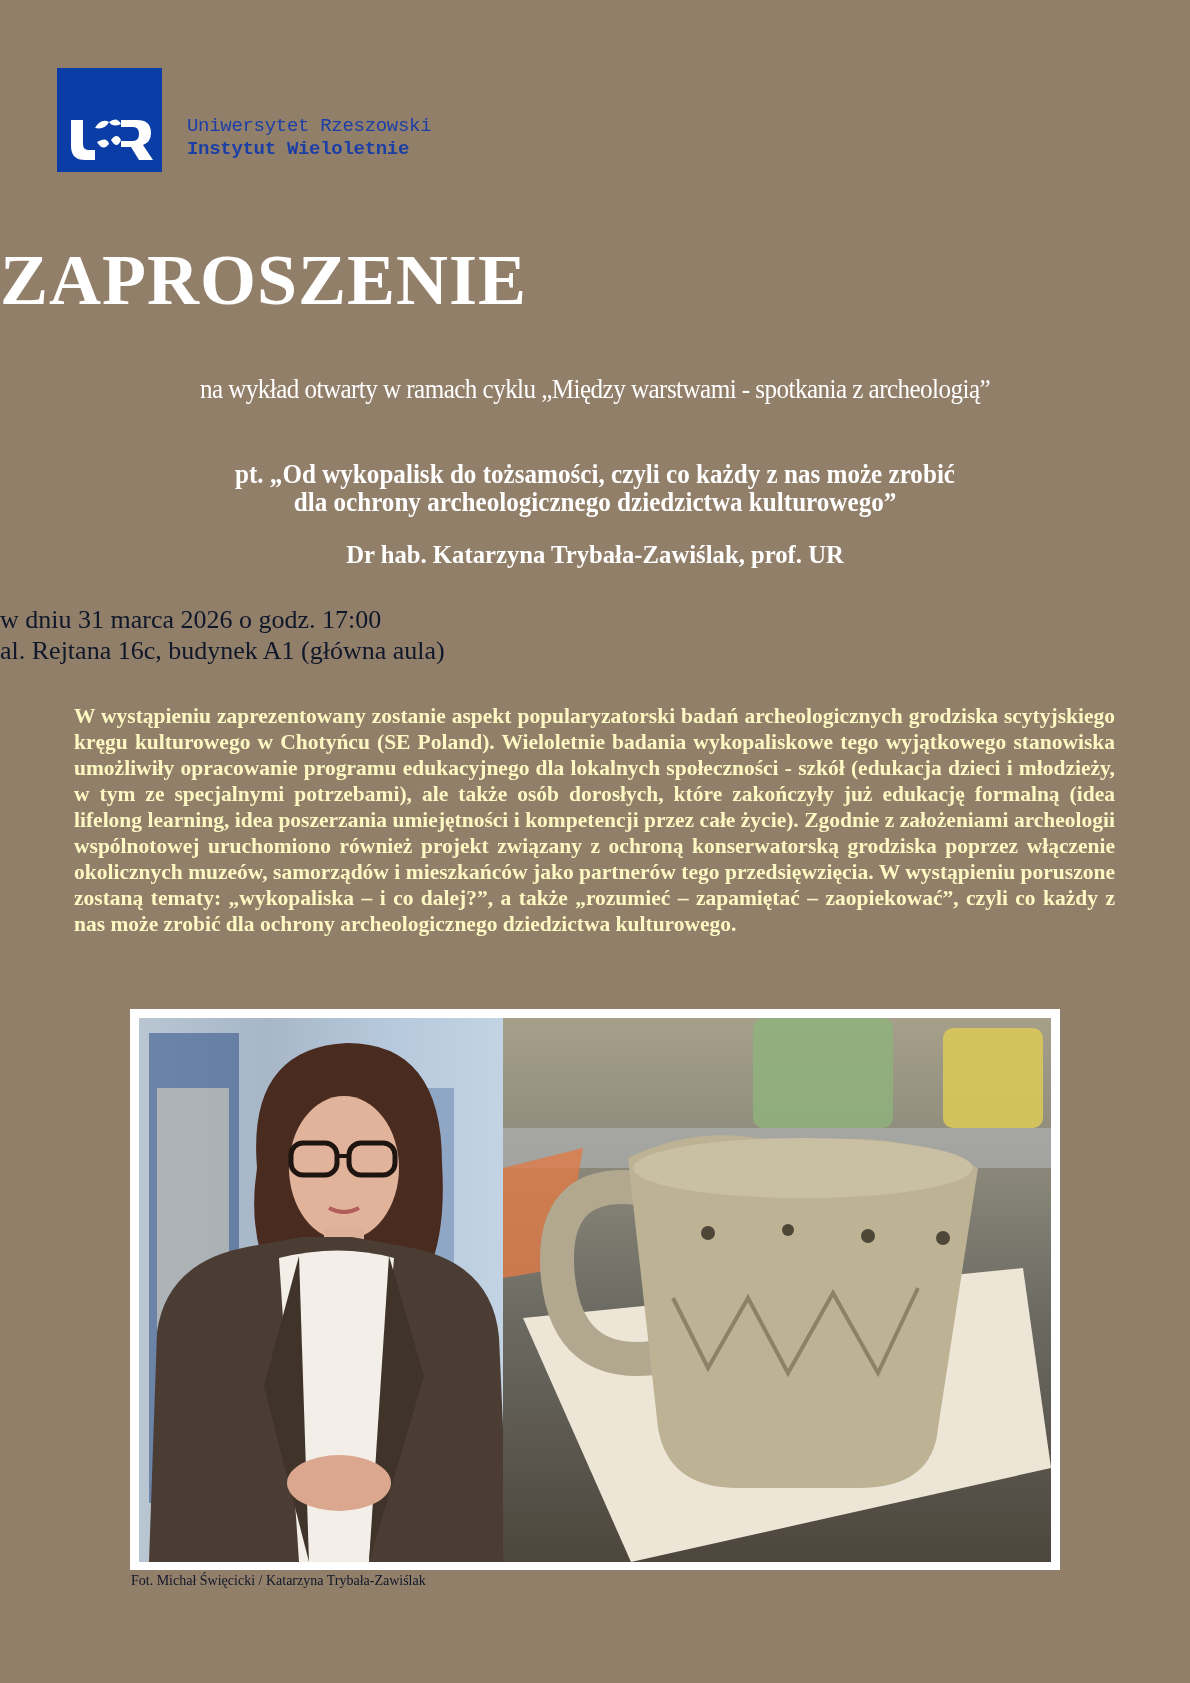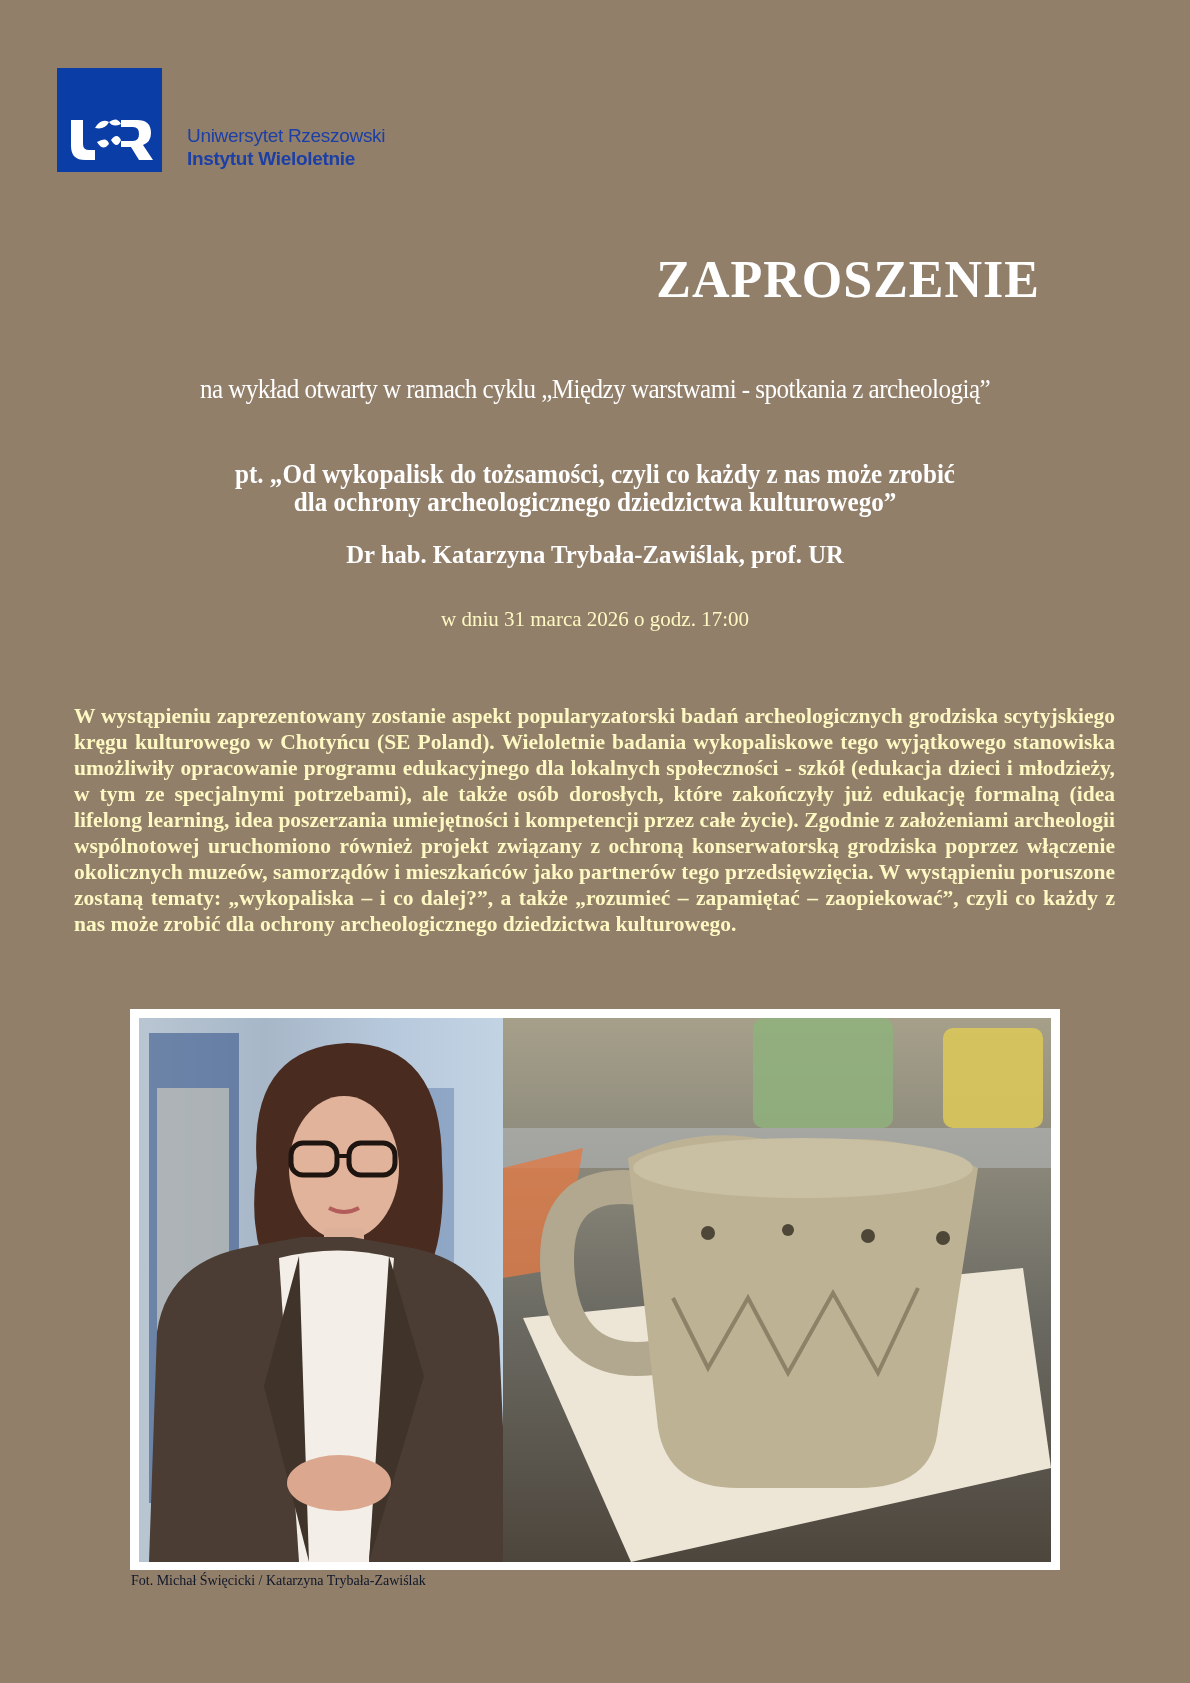--- a/index.html
+++ b/index.html
@@ -12,31 +12,30 @@
       color: #ffffff;
     }
     .logo-box {
       position: absolute; left: 57px; top: 68px;
       width: 105px; height: 104px;
       background: #0a3da6;
     }
     .logo-box svg { position: absolute; left: 0; top: 0; }
     .logo-text {
       position: absolute; left: 187px; top: 115px;
-      font-family: Liberation Sans, sans-serif;
+      font-family: Liberation Mono, monospace;
       color: #1c3fa6;
       font-size: 19px; line-height: 23px;
       letter-spacing: -0.3px;
-      margin-top: 9px;
     }
     .logo-text .l2 { font-weight: bold; }
     .title {
       position: absolute; left: 0; width: 1040px; top: 240px;
-      text-align: right;
-      font-weight: bold; font-size: 52px; line-height: 80px;
+      text-align: left;
+      font-weight: bold; font-size: 72px; line-height: 80px;
       letter-spacing: 1px;
     }
     .subtitle {
       position: absolute; left: 0; width: 1190px; top: 372px;
       text-align: center; font-size: 27px; line-height: 34px;
       letter-spacing: -0.6px;
       transform: scaleX(0.93);
     }
     .lecture-title {
       position: absolute; left: 0; width: 1190px; top: 460px;
@@ -45,22 +44,22 @@
       transform: scaleX(0.93);
     }
     .speaker {
       position: absolute; left: 0; width: 1190px; top: 540px;
       text-align: center; font-weight: bold;
       font-size: 26px; line-height: 30px;
       transform: scaleX(0.95);
     }
     .when {
       position: absolute; left: 0; width: 1190px; top: 604px;
-      text-align: center; font-size: 21px; line-height: 31px;
-      color: #fef9c3;
+      text-align: left; font-size: 26px; line-height: 31px;
+      color: #0f172a;
     }
     .abstract {
       position: absolute; left: 74px; width: 1041px; top: 703px;
       font-weight: bold; font-size: 21.5px; line-height: 26px;
       text-align: justify; text-align-last: left;
       color: #fef9c3;
     }
     .frame {
       position: absolute; left: 130px; top: 1009px;
       width: 930px; height: 561px;
@@ -109,20 +108,21 @@
 
 <div class="lecture-title">
   <div>pt. „Od wykopalisk do tożsamości, czyli co każdy z nas może zrobić</div>
   <div>dla ochrony archeologicznego dziedzictwa kulturowego”</div>
 </div>
 
 <div class="speaker">Dr hab. Katarzyna Trybała-Zawiślak, prof. UR</div>
 
 <div class="when">
   <div>w dniu 31 marca 2026 o godz. 17:00</div>
+  <div>al. Rejtana 16c, budynek A1 (główna aula)</div>
 </div>
 
 <div class="abstract">W wystąpieniu zaprezentowany zostanie aspekt popularyzatorski badań archeologicznych grodziska scytyjskiego kręgu kulturowego w Chotyńcu (SE Poland). Wieloletnie badania wykopaliskowe tego wyjątkowego stanowiska umożliwiły opracowanie programu edukacyjnego dla lokalnych społeczności - szkół (edukacja dzieci i młodzieży, w tym ze specjalnymi potrzebami), ale także osób dorosłych, które zakończyły już edukację formalną (idea lifelong learning, idea poszerzania umiejętności i kompetencji przez całe życie). Zgodnie z założeniami archeologii wspólnotowej uruchomiono również projekt związany z ochroną konserwatorską grodziska poprzez włączenie okolicznych muzeów, samorządów i mieszkańców jako partnerów tego przedsięwzięcia. W wystąpieniu poruszone zostaną tematy: „wykopaliska – i co dalej?”, a także „rozumieć – zapamiętać – zaopiekować”, czyli co każdy z nas może zrobić dla ochrony archeologicznego dziedzictwa kulturowego.</div>
 
 <div class="frame">
   <div class="photo-left" title="Portrait of the speaker in a brown blazer and glasses">
     <svg width="364" height="544" viewBox="0 0 364 544">
 
       <rect x="10" y="15" width="90" height="470" fill="#2f4f86" opacity="0.55"></rect>
       <rect x="18" y="70" width="72" height="360" fill="#d9d3c2" opacity="0.6"></rect>

